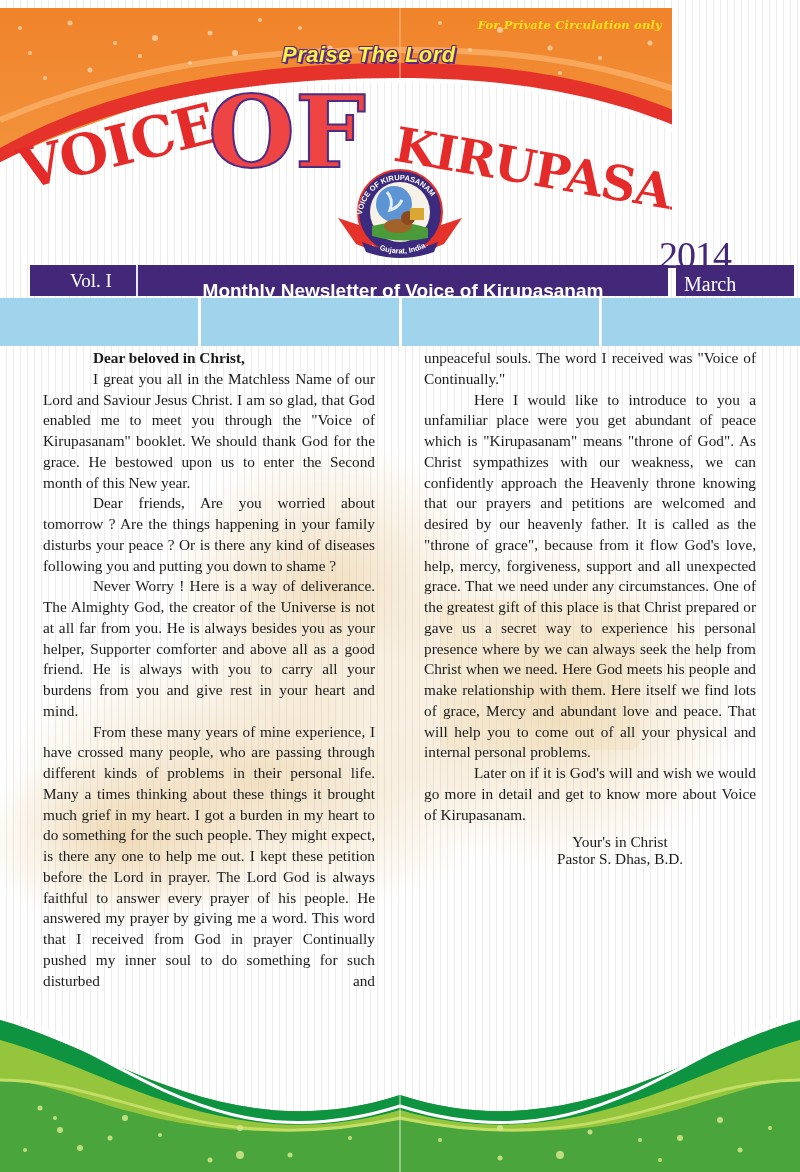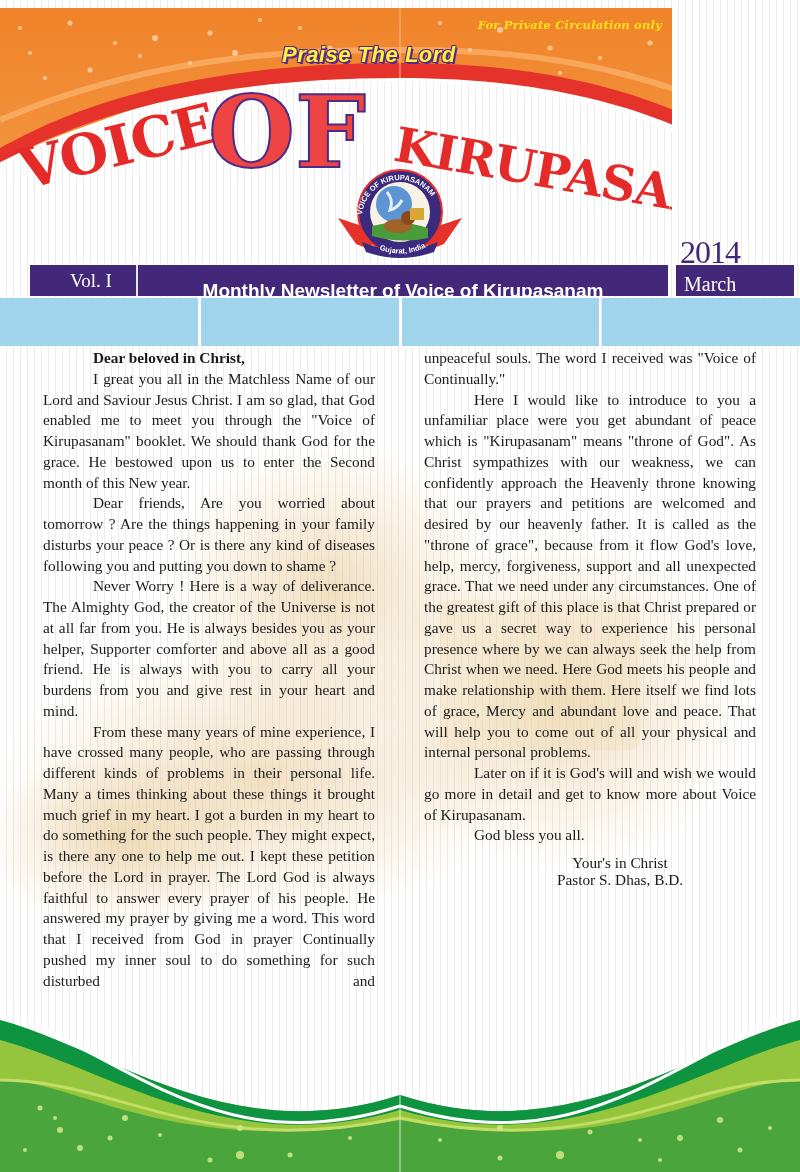--- a/index.html
+++ b/index.html
@@ -61,23 +61,24 @@
     }
     .banner-title {
       flex: 1; display: flex; align-items: center; justify-content: center;
       font-family: "Liberation Sans", sans-serif; font-weight: bold; font-size: 19px; color: #ffffff; margin-top: 20px;
     }
     .date-box {
       position: absolute; left: 676px; top: 265px; width: 118px; height: 31px;
       background: #43287a;
     }
     .year {
-      position: absolute; left: 680px; top: 236px;
-      font-family: "Liberation Serif", serif; font-size: 32px; color: #43287a; line-height: 1;
+      position: absolute; left: 645px; top: 236px;
+      font-family: "Liberation Serif", serif; font-size: 38px; color: #43287a; line-height: 1;
       letter-spacing: -1px;
+      padding-left: 14px;
     }
     .month {
       position: absolute; left: 684px; top: 274px;
       font-family: "Liberation Serif", serif; font-size: 20px; color: #ffffff; line-height: 1; text-align: center;
     }
     .blue-row { position: absolute; left: 0; top: 298px; width: 800px; height: 48px; display: flex; gap: 3px; }
     .blue-cell { flex: 1; background: #a0d3ec; }
     .blue-cell:first-child { margin-left: 0; }
 
     
@@ -205,21 +206,20 @@
   <p>I great you all in the Matchless Name of our Lord and Saviour Jesus Christ. I am so glad, that God enabled me to meet you through the "Voice of Kirupasanam" booklet. We should thank God for the grace. He bestowed upon us to enter the Second month of this New year.</p>
   <p>Dear friends, Are you worried about tomorrow ? Are the things happening in your family disturbs your peace ? Or is there any kind of diseases following you and putting you down to shame ?</p>
   <p>Never Worry ! Here is a way of deliverance. The Almighty God, the creator of the Universe is not at all far from you. He is always besides you as your helper, Supporter comforter and above all as a good friend. He is always with you to carry all your burdens from you and give rest in your heart and mind.</p>
   <p style="text-align-last: justify;">From these many years of mine experience, I have crossed many people, who are passing through different kinds of problems in their personal life. Many a times thinking about these things it brought much grief in my heart. I got a burden in my heart to do something for the such people. They might expect, is there any one to help me out. I kept these petition before the Lord in prayer. The Lord God is always faithful to answer every prayer of his people. He answered my prayer by giving me a word. This word that I received from God in prayer Continually pushed my inner soul to do something for such disturbed and</p>
 </div>
 
 <div class="col col-right">
   <p class="noindent">unpeaceful souls. The word I received was "Voice of Continually."</p>
   <p>Here I would like to introduce to you a unfamiliar place were you get abundant of peace which is "Kirupasanam" means "throne of God". As Christ sympathizes with our weakness, we can confidently approach the Heavenly throne knowing that our prayers and petitions are welcomed and desired by our heavenly father. It is called as the "throne of grace", because from it flow God's love, help, mercy, forgiveness, support and all unexpected grace. That we need under any circumstances. One of the greatest gift of this place is that Christ prepared or gave us a secret way to experience his personal presence where by we can always seek the help from Christ when we need. Here God meets his people and make relationship with them. Here itself we find lots of grace, Mercy and abundant love and peace. That will help you to come out of all your physical and internal personal problems.</p>
   <p>Later on if it is God's will and wish we would go more in detail and get to know more about Voice of Kirupasanam.</p>
-  <p class="signoff">God bless you all.</p>
   <div class="signature">
     <div>Your's in Christ</div>
     <div>Pastor S. Dhas, B.D.</div>
   </div>
 </div>
 
 <svg class="footer" width="800" height="162" viewBox="0 0 800 162">
   <path d="M0,10 C110,40 230,140 400,85 C570,140 690,40 800,10 L800,162 L0,162 Z" fill="#4aa63c"></path>
   <path d="M0,10 C110,40 230,140 400,85 L400,100 C230,150 110,60 0,30 Z" fill="#0e9441"></path>
   <path d="M800,10 C690,40 570,140 400,85 L400,100 C570,150 690,60 800,30 Z" fill="#0e9441"></path>

